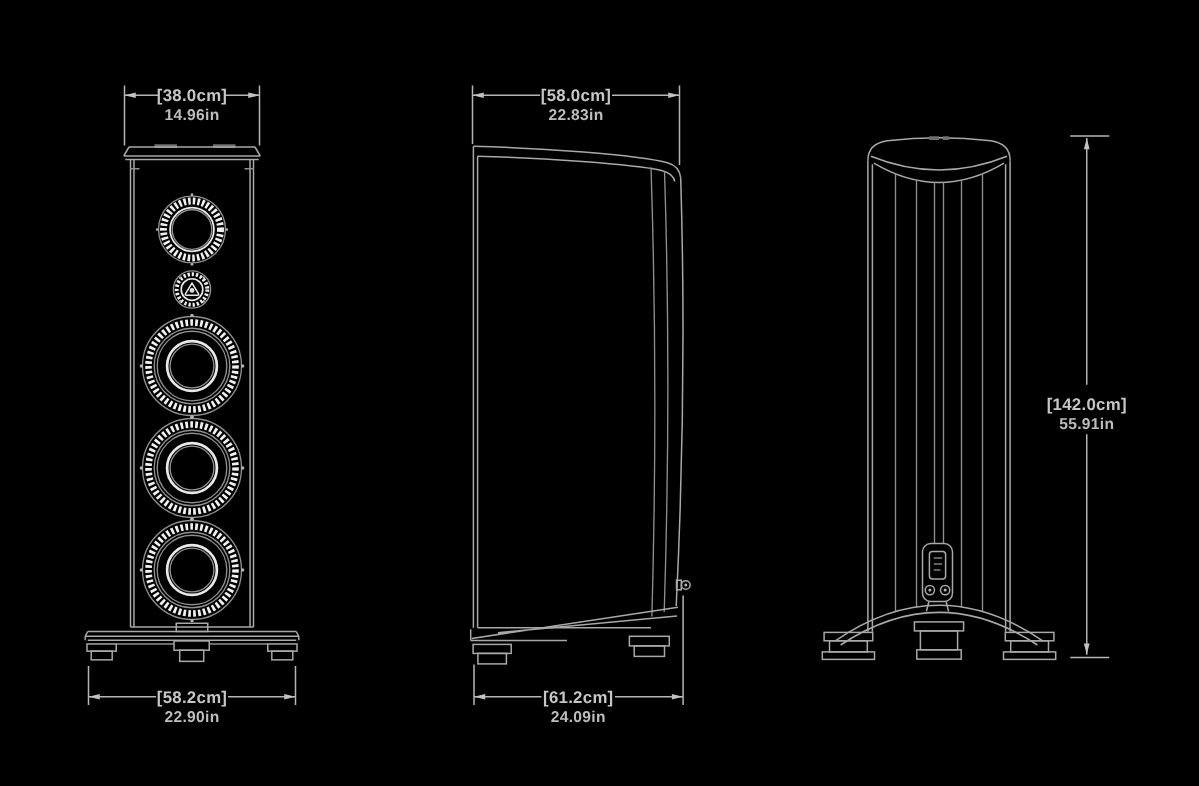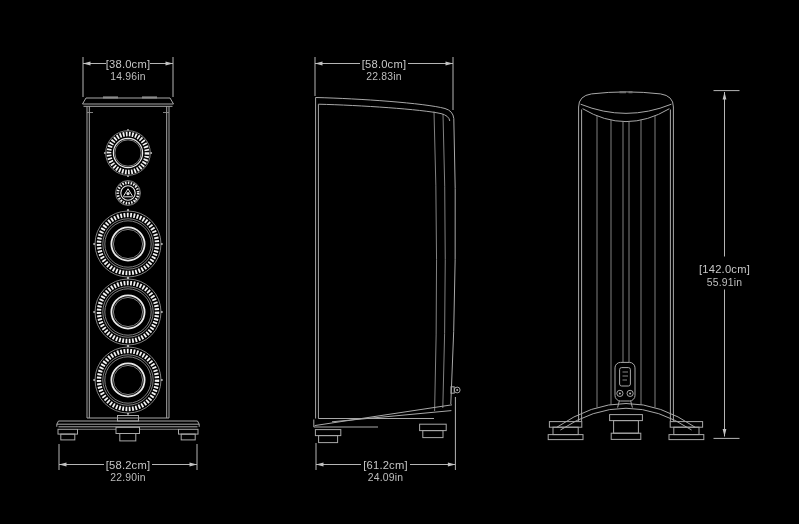--- a/index.html
+++ b/index.html
@@ -1,16 +1,16 @@
 <!DOCTYPE html>
 <html><head>
 <meta charset="utf-8">
 <style>
   html,body{margin:0;padding:0;background:#000;}
-  .canvas{position:relative;width:799px;height:524px;background:#000;overflow:hidden;}
+  .canvas{position:relative;width:799px;height:524px;background:#000;overflow:hidden;font-weight:bold;}
   svg{display:block;}
   text{font-family:"Liberation Sans",sans-serif;fill:#c6c6c6;letter-spacing:.2px;}
   .dim-cm{font-size:11.2px;}
   .dim-in{font-size:10.4px;fill:#bdbdbd;}
   .ln{stroke:#a8a8a8;stroke-width:1;fill:none;}
   .ln2{stroke:#8f8f8f;stroke-width:.9;fill:none;}
   .bright{stroke:#e8e8e8;fill:none;}
   .stipple{stroke:#f1f1f1;fill:none;}
   .dimln{stroke:#b5b5b5;stroke-width:1;fill:none;}
   .arrow{fill:#c2c2c2;stroke:none;}

